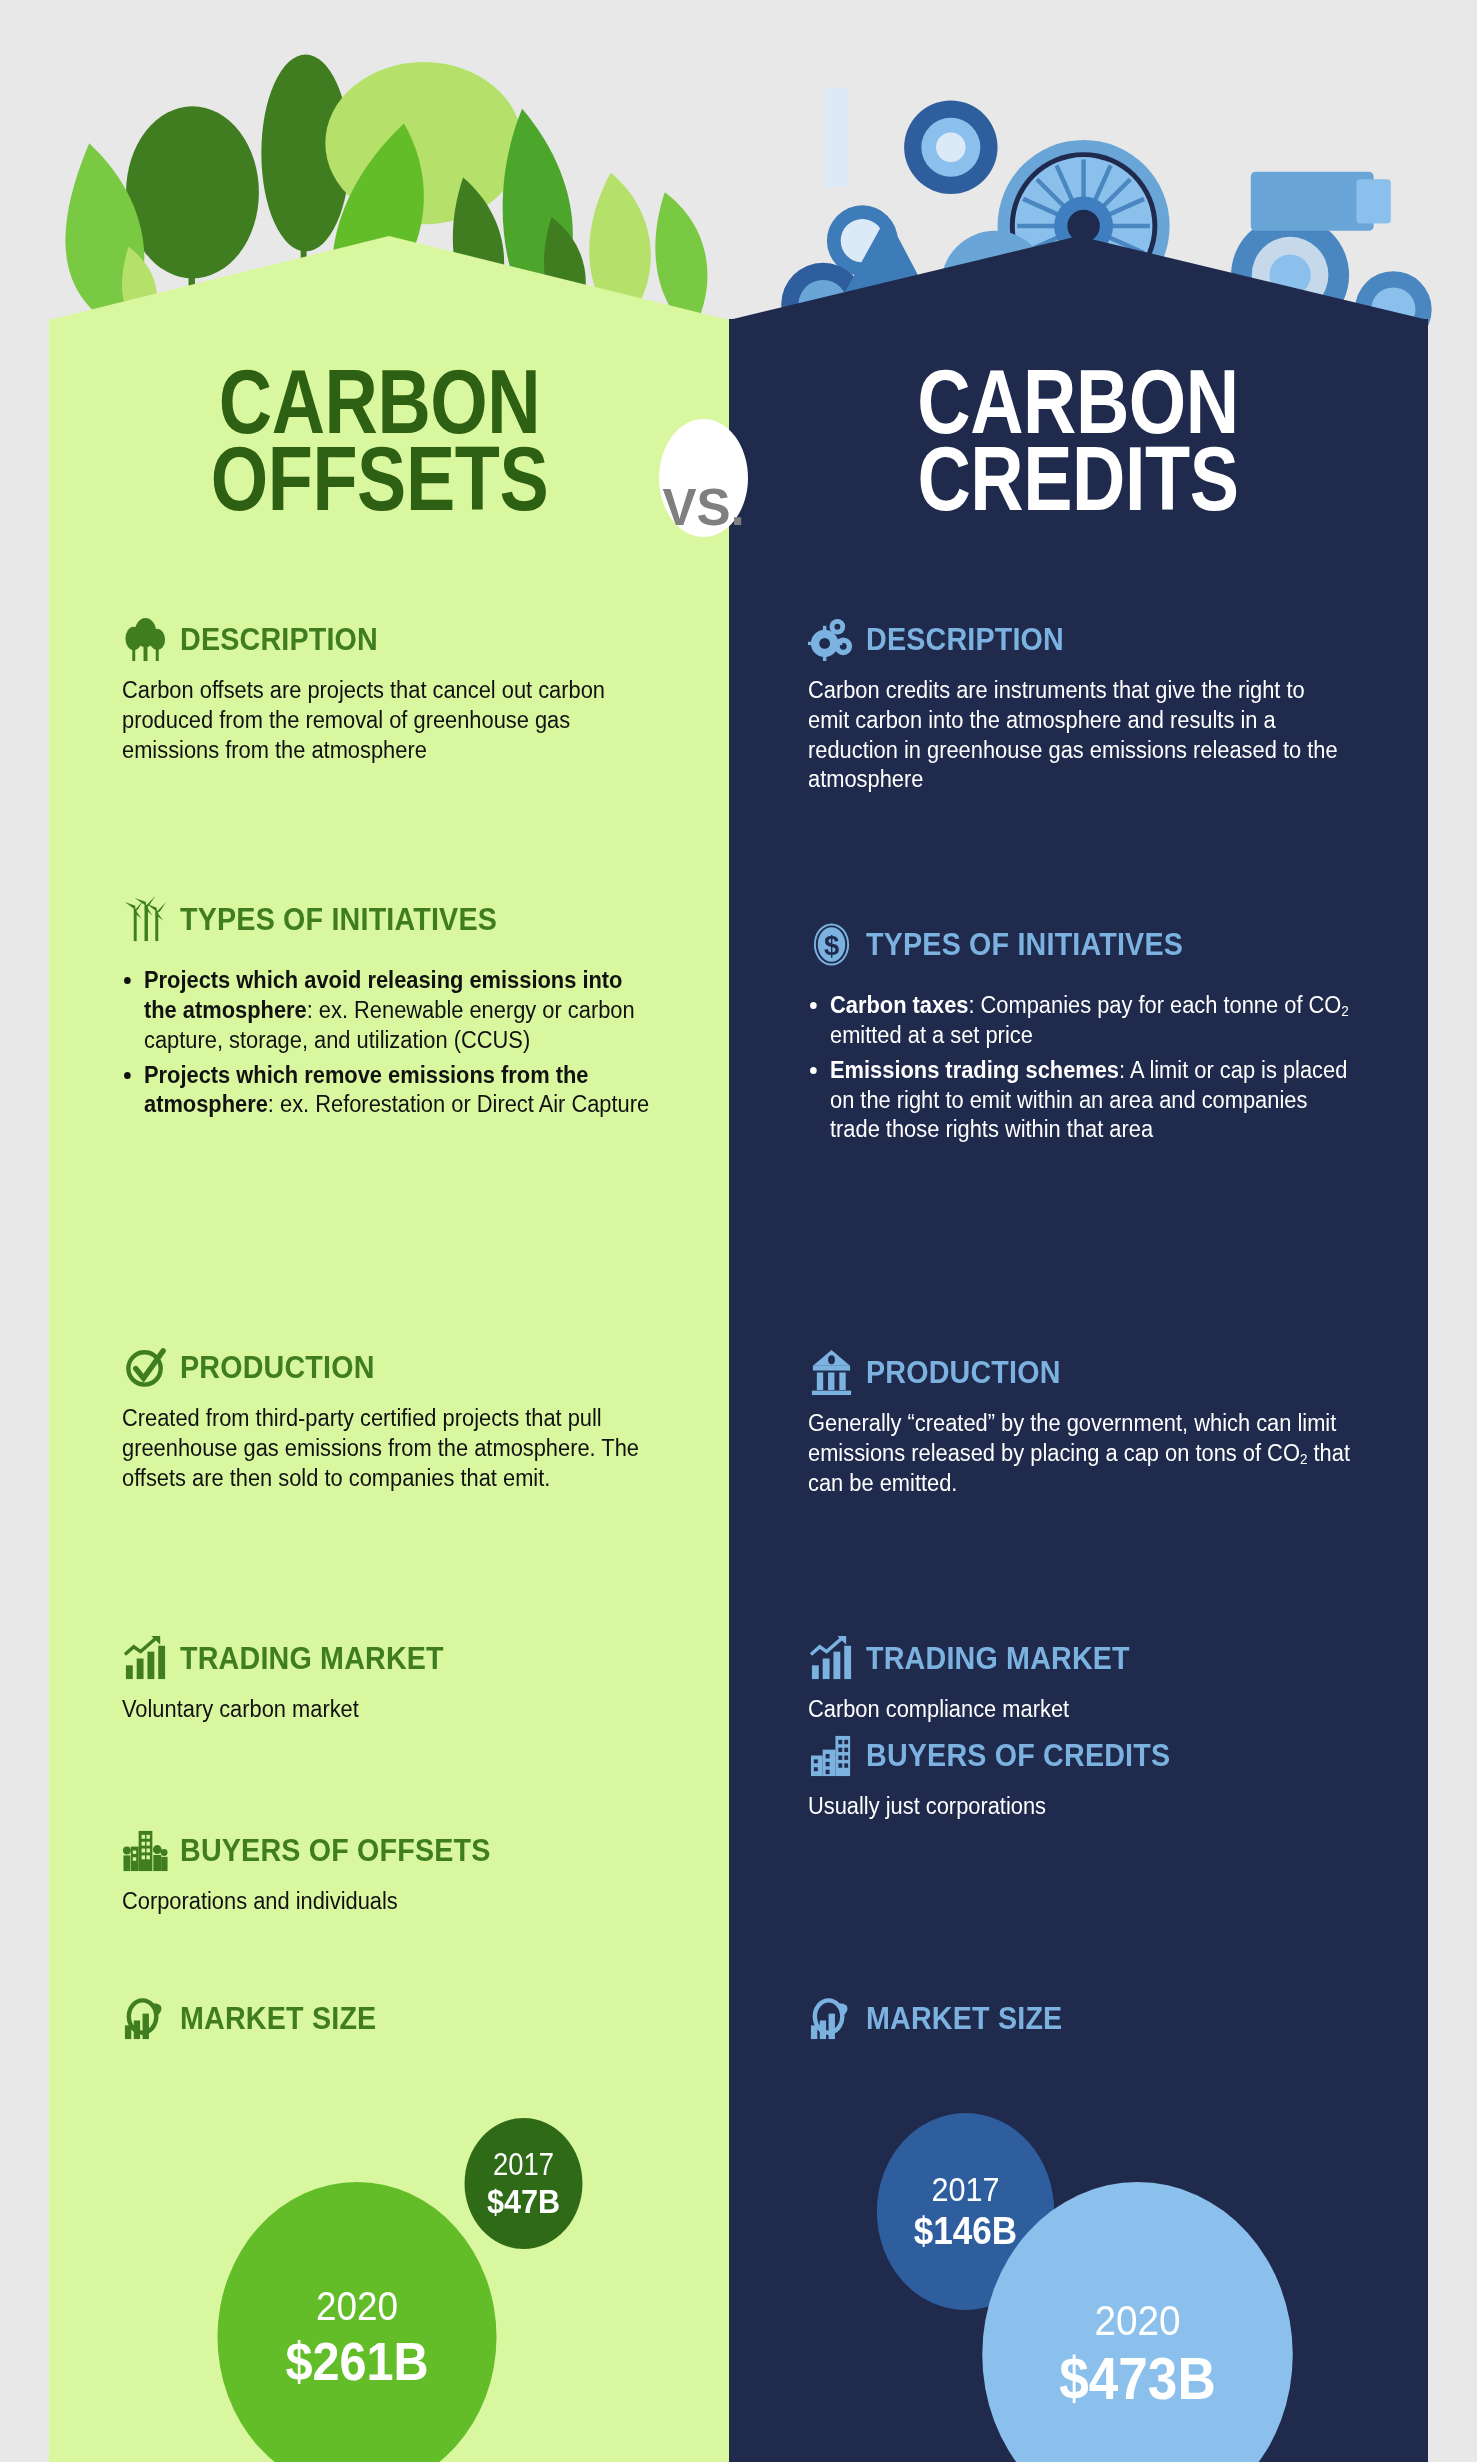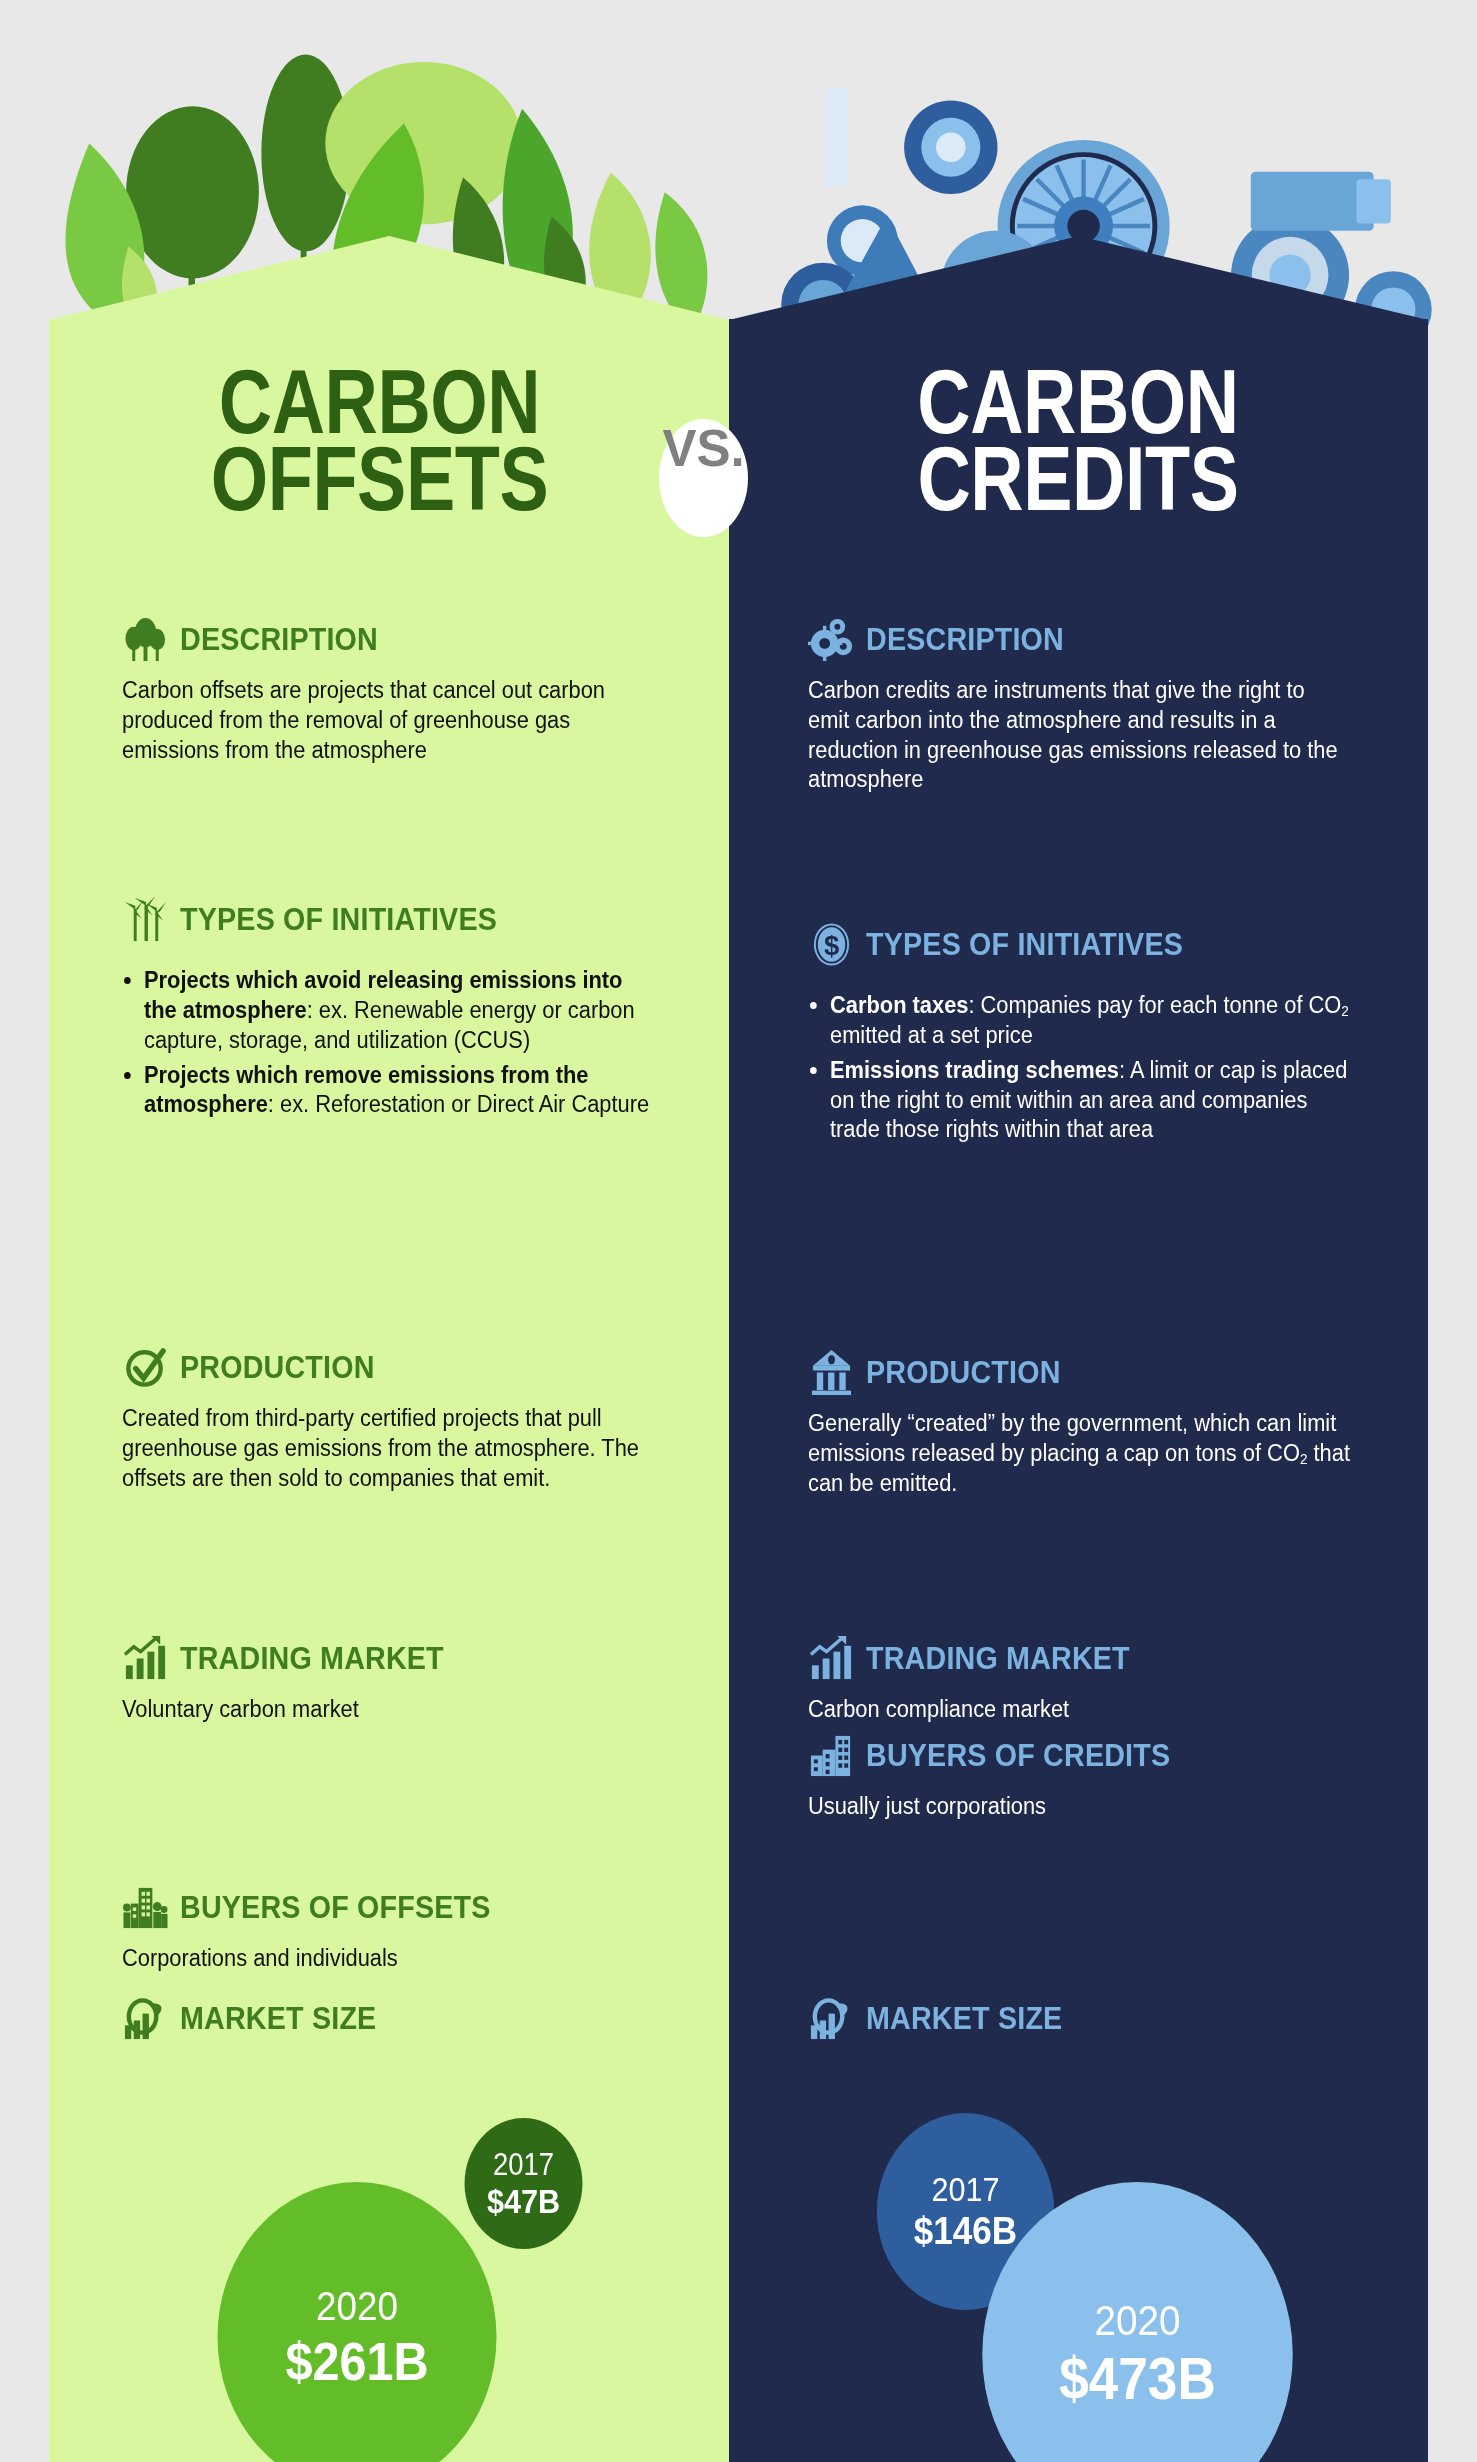--- a/index.html
+++ b/index.html
@@ -39,21 +39,21 @@
     transform:scaleX(0.82);
     transform-origin:center center;
   }
   .title-left{color:#2d6012;text-align:center;}
   .title-right{color:#ffffff;text-align:center;}
 
   .vs-circle{
     position:absolute;
     background:#ffffff;
     border-radius:50%;
-    display:flex;align-items:flex-start;justify-content:center;
+    display:flex;align-items:flex-end;justify-content:center;
     color:#808080;
     font-weight:bold;
     font-family:"Liberation Sans Narrow","Liberation Sans",sans-serif;
     z-index:40;
   }
 
   
   .sec{position:absolute;}
   .sec-head{display:flex;align-items:center;gap:10.8px;}
   .sec-icon{width:47px;height:47px;position:relative;flex:0 0 47px;}
@@ -267,21 +267,21 @@
           </g>
           <path d="M6 40 L 24 24 L 38 34 L 72 4" fill="none" stroke="#3f7d20" stroke-width="7"></path>
           <path d="M60 2 L 78 2 L 78 20 Z" fill="#3f7d20"></path>
         </svg>
       </div>
       <div class="sec-title">TRADING MARKET</div>
     </div>
     <div class="sec-body">Voluntary carbon market</div>
   </div>
 
-  <div class="sec green" style="left:122px;top:1884px;width:556px;">
+  <div class="sec green" style="left:122px;top:1827px;width:556px;">
     <div class="sec-head">
       <div class="sec-icon">
         <svg width="47" height="47" viewBox="0 0 96 96">
           <g fill="#3f7d20">
             <rect x="34" y="8" width="28" height="82"></rect>
             <rect x="18" y="40" width="16" height="50"></rect>
             <circle cx="10" cy="48" r="8"></circle>
               <rect x="3" y="58" width="14" height="32"></rect>
             <circle cx="72" cy="46" r="9"></circle>
               <rect x="64" y="57" width="16" height="33"></rect>

